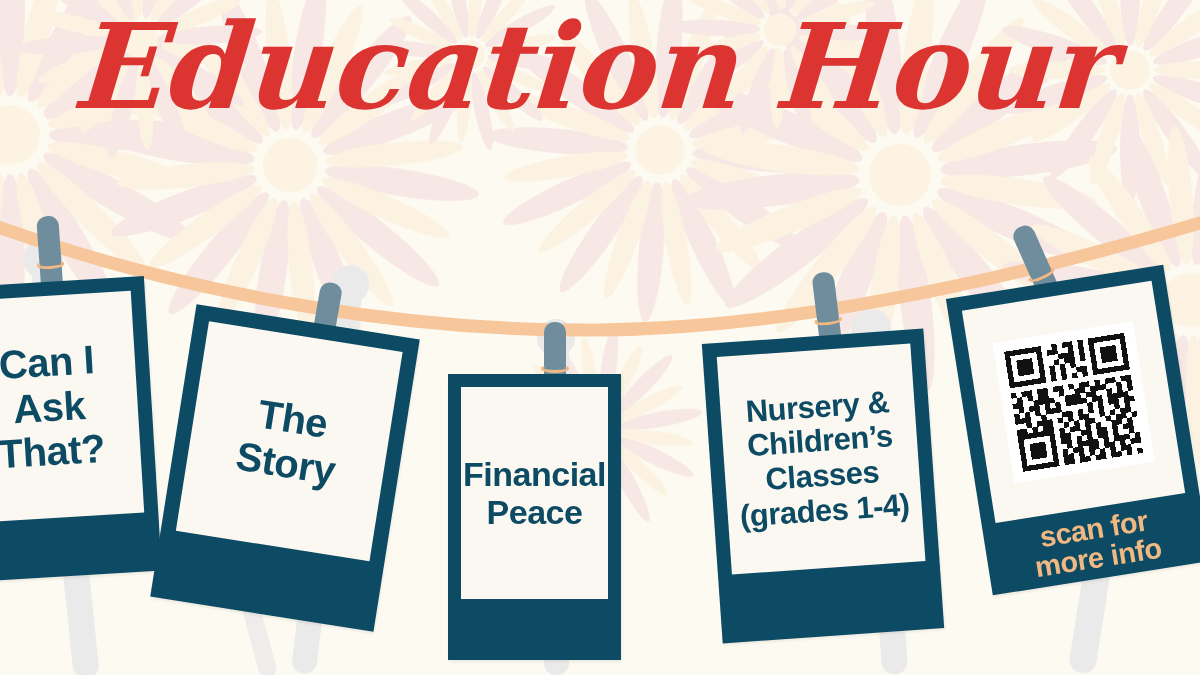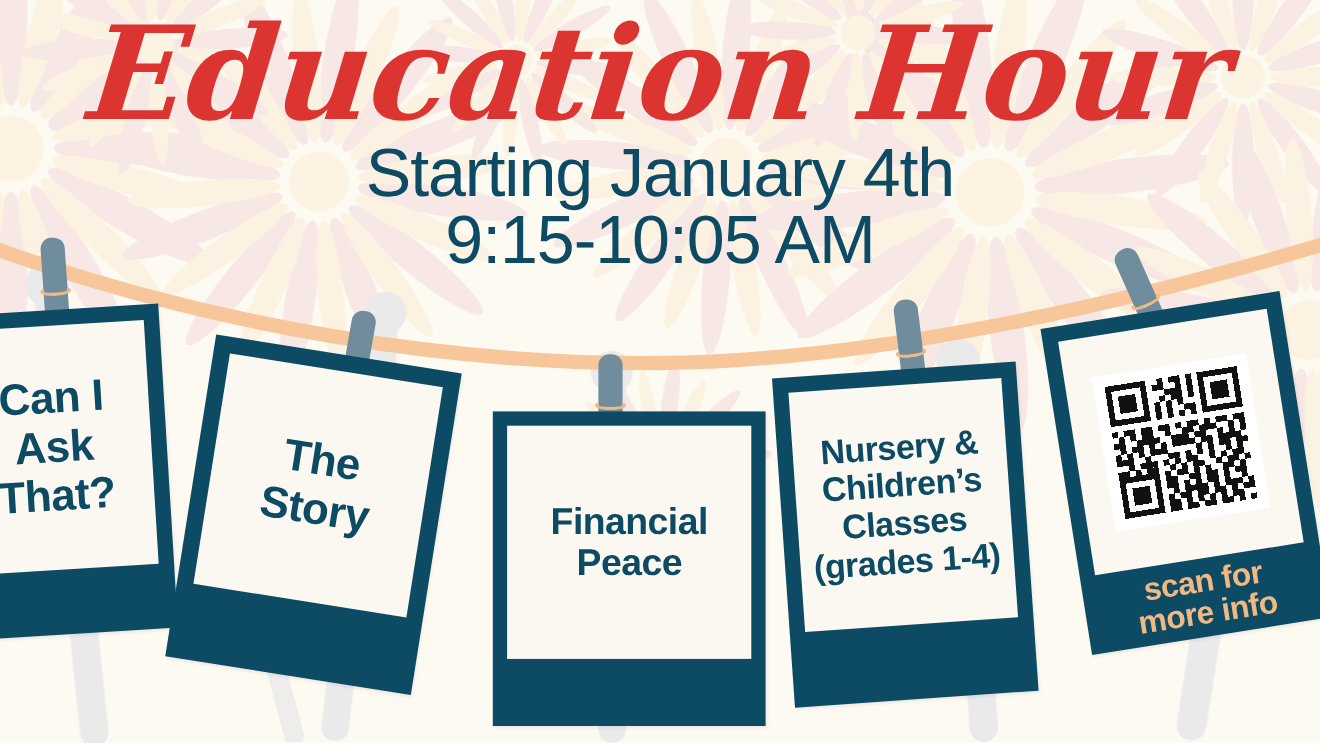--- a/index.html
+++ b/index.html
@@ -202,24 +202,20 @@
         <circle cx="1111" cy="308" r="21"></circle>
       </g>
       <g transform="rotate(-15 250 600)" opacity="0.8">
         <rect x="240" y="560" width="18" height="120" rx="9"></rect>
       </g>
     </g>
   </svg>
 
   <div class="headline-wrap">
     <span class="title-script">Education Hour</span>
-    <span class="subtitle">
-      <span class="l1">Starting January 4th</span>
-      <span class="l2">9:15-10:05 AM</span>
-    </span>
   </div>
 
   <svg class="line-svg" viewBox="0 0 1200 675" aria-hidden="true">
     <path d="M -10 224 C 200 300, 420 332, 600 330 C 790 328, 1010 280, 1210 220" fill="none" stroke="#f7c79b" stroke-width="13" stroke-linecap="round"></path>
   </svg>
 
   <div class="pin" style="left:40px; top:216px; height:110px; transform:rotate(-4deg); z-index:8;">
     <div class="band" style="top:44px;"></div>
   </div>
   <div class="pin" style="left:312px; top:282px; height:108px; transform:rotate(10deg); z-index:8;">
@@ -245,21 +241,21 @@
   </div>
 
   <div class="polaroid" style="left:172px; top:320px; width:226px; height:296px; padding:15px 15px 0 15px; transform:rotate(9deg);">
     <div class="photo" style="height:212px;">
       <div class="label" style="font-size:40px; white-space:pre-line;">The
 Story</div>
     </div>
     <div class="caption"></div>
   </div>
 
-  <div class="polaroid" style="left:448px; top:374px; width:248px; height:286px; padding:13px 13px 0 13px; transform:rotate(0deg);">
+  <div class="polaroid" style="left:448px; top:374px; width:173px; height:286px; padding:13px 13px 0 13px; transform:rotate(0deg);">
     <div class="photo" style="height:212px;">
       <div class="label" style="font-size:34px; white-space:pre-line;">Financial
 Peace</div>
     </div>
     <div class="caption"></div>
   </div>
 
   <div class="polaroid" style="left:712px; top:336px; width:222px; height:300px; padding:14px 14px 0 14px; transform:rotate(-4deg);">
     <div class="photo" style="height:218px;">
       <div class="label" style="font-size:31px; white-space:pre-line;">Nursery &amp;

